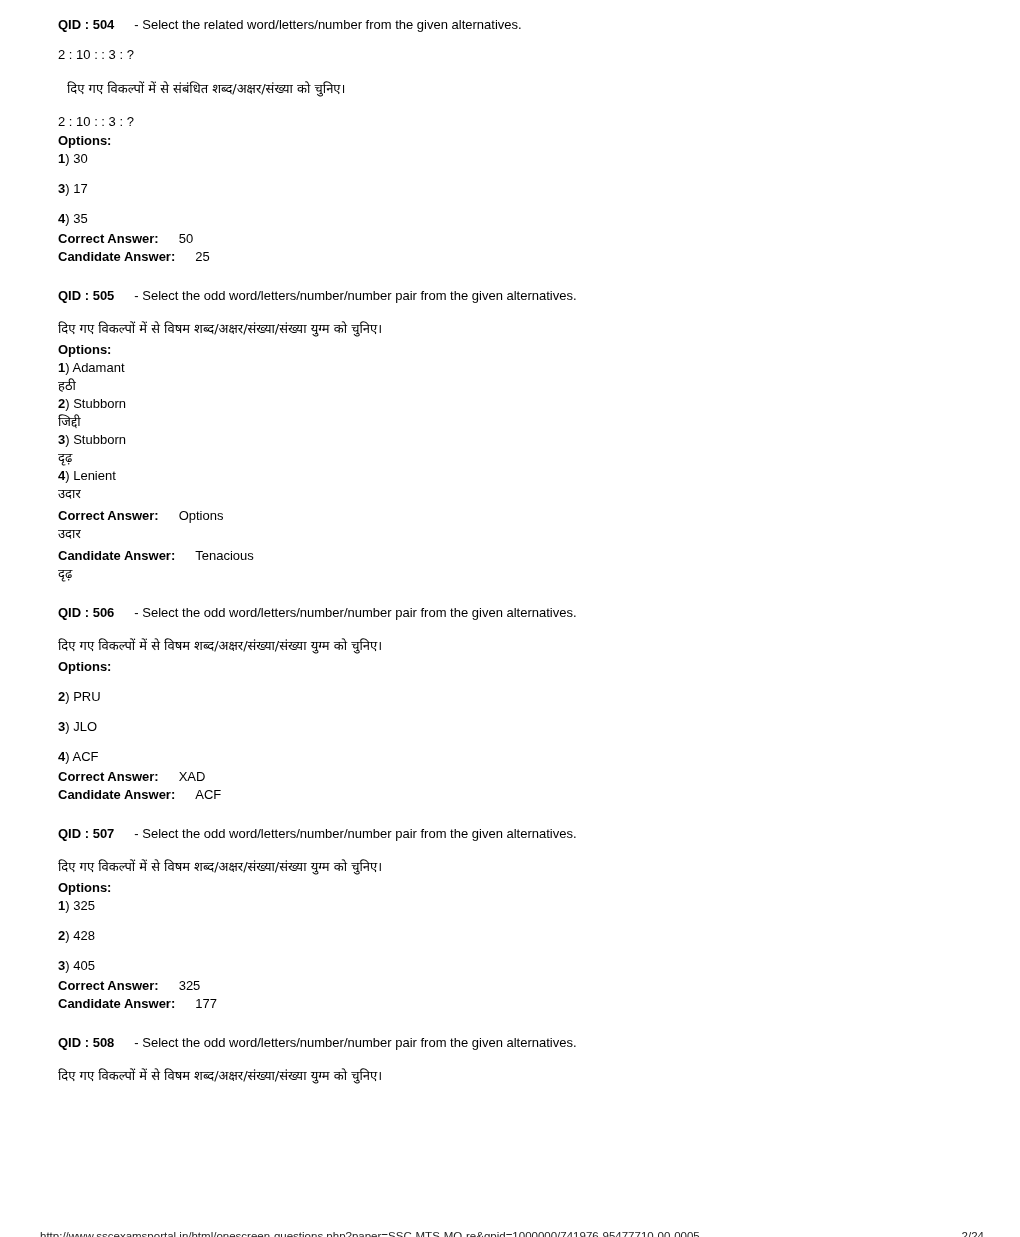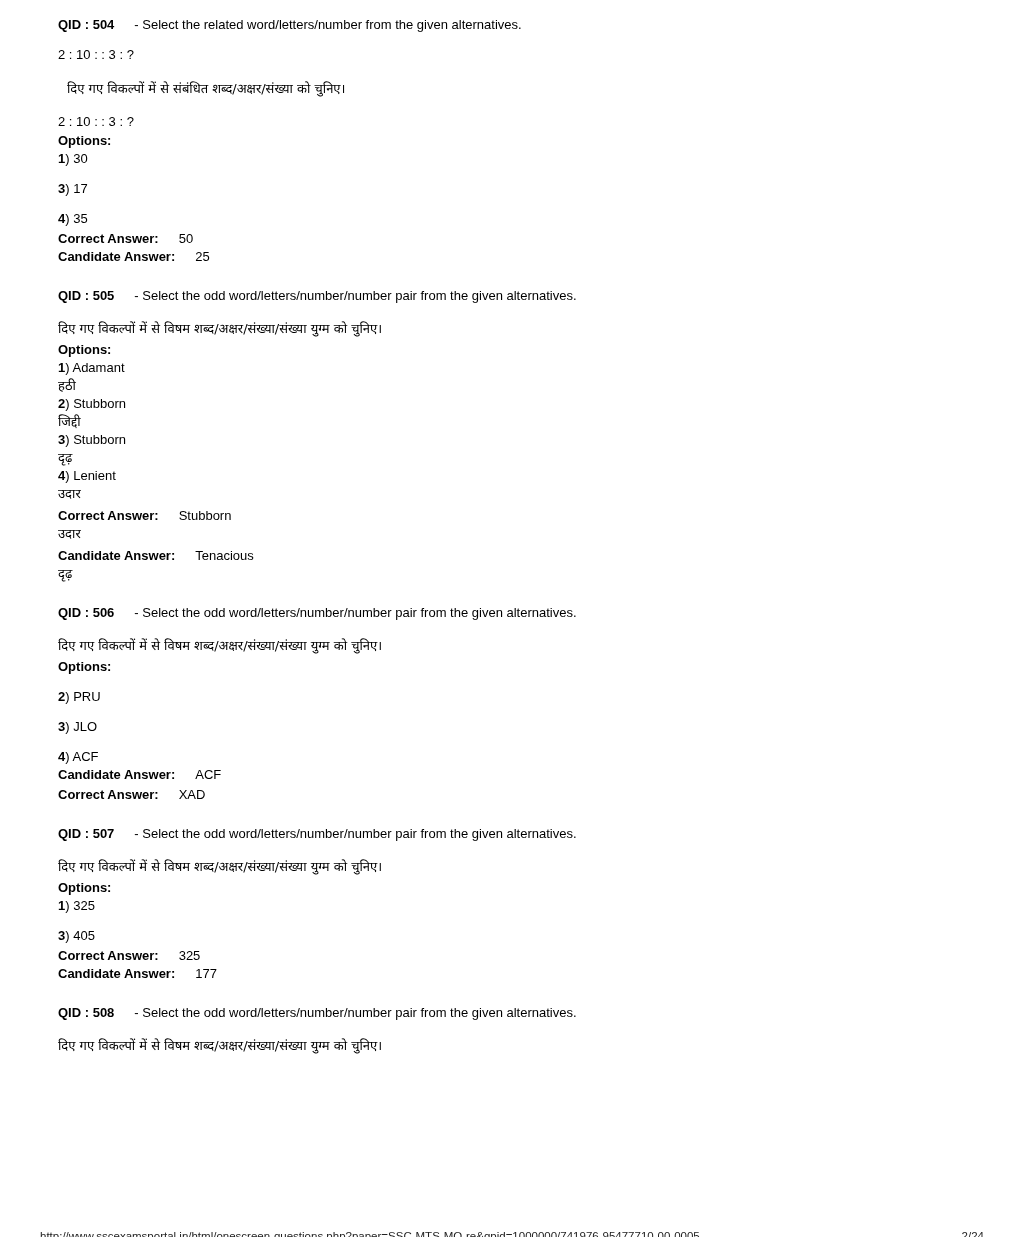--- a/index.html
+++ b/index.html
@@ -81,21 +81,21 @@
       <div class="line hi">जिद्दी</div>
       <div class="line">
         <span class="b">3</span><span>) Stubborn</span>
       </div>
       <div class="line hi">दृढ़</div>
       <div class="line">
         <span class="b">4</span><span>) Lenient</span>
       </div>
       <div class="line hi">उदार</div>
       <div class="line mt4">
-        <span class="b">Correct Answer:</span><span class="sp">Stubborn</span>
+        <span class="b">Correct Answer:</span><span class="sp">Options</span>
       </div>
       <div class="line hi">उदार</div>
       <div class="line mt4">
         <span class="b">Candidate Answer:</span><span class="sp">Tenacious</span>
       </div>
       <div class="line hi">दृढ़</div>
     </section>
 
     <section>
       <div class="line mtq">
@@ -105,36 +105,39 @@
       <div class="line b mt3">Options:</div>
       <div class="line mt12">
         <span class="b">2</span><span>) PRU</span>
       </div>
       <div class="line mt12">
         <span class="b">3</span><span>) JLO</span>
       </div>
       <div class="line mt12">
         <span class="b">4</span><span>) ACF</span>
       </div>
+      <div class="line mt2">
+        <span class="b">Correct Answer:</span><span class="sp">XAD</span>
+      </div>
       <div class="line">
         <span class="b">Candidate Answer:</span><span class="sp">ACF</span>
-      </div>
-      <div class="line mt2">
-        <span class="b">Correct Answer:</span><span class="sp">XAD</span>
       </div>
     </section>
 
     <section>
       <div class="line mtq">
         <span class="b">QID : 507</span><span class="sp">- Select the odd word/letters/number/number pair from the given alternatives.</span>
       </div>
       <div class="line mt15 hi">दिए गए विकल्पों में से विषम शब्द/अक्षर/संख्या/संख्या युग्म को चुनिए।</div>
       <div class="line b mt3">Options:</div>
       <div class="line">
         <span class="b">1</span><span>) 325</span>
+      </div>
+      <div class="line mt12">
+        <span class="b">2</span><span>) 428</span>
       </div>
       <div class="line mt12">
         <span class="b">3</span><span>) 405</span>
       </div>
       <div class="line mt2">
         <span class="b">Correct Answer:</span><span class="sp">325</span>
       </div>
       <div class="line">
         <span class="b">Candidate Answer:</span><span class="sp">177</span>
       </div>

